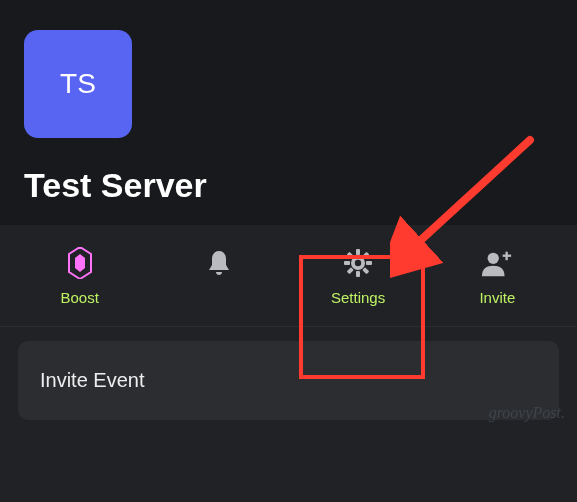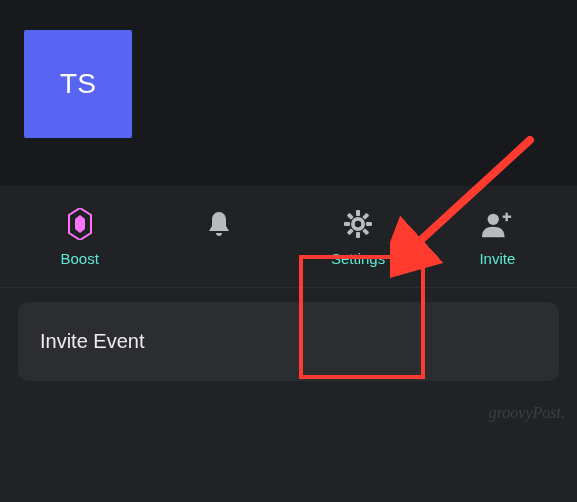--- a/index.html
+++ b/index.html
@@ -13,21 +13,21 @@
     position: relative;
   }
   .header {
     background: #18191c;
     padding: 30px 24px 20px 24px;
   }
   .server-icon {
     width: 108px;
     height: 108px;
     background: #5865f2;
-    border-radius: 2px;
+    border-radius: 14px;
     display: flex;
     align-items: center;
     justify-content: center;
     font-size: 28px;
     font-weight: 400;
     color: #ffffff;
     margin-bottom: 28px;
   }
   .server-title {
     font-size: 34px;
@@ -52,21 +52,21 @@
   }
   .action-icon {
     width: 32px;
     height: 32px;
     display: flex;
     align-items: center;
     justify-content: center;
   }
   .action-label {
     font-size: 15px;
-    color: #5eead4;
+    color: #bef264;
     font-weight: 500;
   }
   .highlight-box {
     position: absolute;
     border: 4px solid #ff3b30;
     top: 255px;
     left: 299px;
     width: 126px;
     height: 124px;
     pointer-events: none;
@@ -99,20 +99,21 @@
     font-weight: 500;
   }
 </style>
 </head>
 <body>
 
 <div class="header">
   <div class="server-icon">
     <span>TS</span>
   </div>
+  <div class="server-title">Test Server</div>
 </div>
 
 <div class="action-row">
 
   <div class="action-item">
     <div class="action-icon">
       <svg width="26" height="32" viewBox="0 0 26 32">
         <polygon points="13,0 24,7 24,25 13,32 2,25 2,7" fill="none" stroke="#ff73fa" stroke-width="2"></polygon>
         <polygon points="13,7 18,11 18,21 13,25 8,21 8,11" fill="#ff73fa"></polygon>
       </svg>

